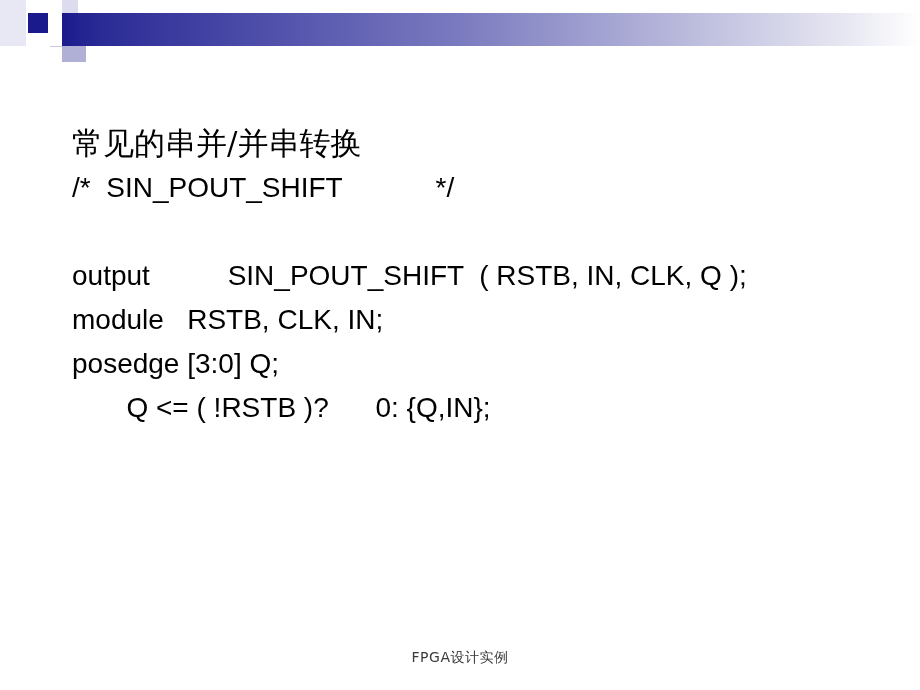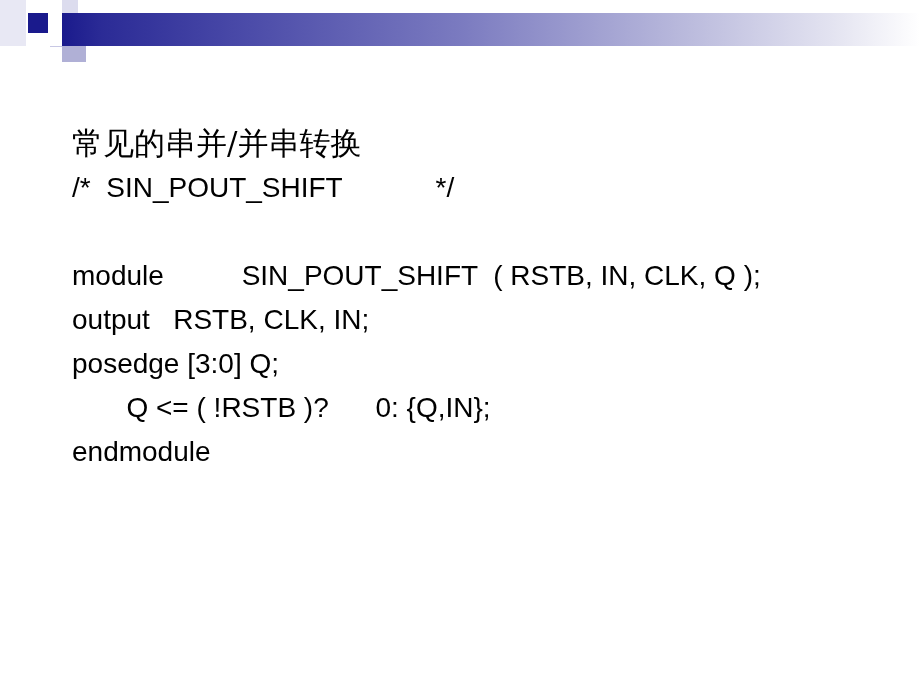--- a/index.html
+++ b/index.html
@@ -120,21 +120,23 @@
     <div class="sq sq-d"></div>
     <div class="sq sq-e"></div>
     <div class="sq sq-h"></div>
     <div class="sq sq-o"></div>
   </div>
 
   <div class="content">
     <div class="line line-cn">常见的串并/并串转换</div>
     <div class="line">/*  SIN_POUT_SHIFT            */</div>
     <div class="line-blank"></div>
-    <div class="line">module          SIN_POUT_SHIFT  ( RSTB, IN, CLK, Q );</div>
-    <div class="line">output   RSTB, CLK, IN;</div>
+    <div class="line">output          SIN_POUT_SHIFT  ( RSTB, IN, CLK, Q );</div>
+    <div class="line">module   RSTB, CLK, IN;</div>
     <div class="line">posedge [3:0] Q;</div>
     <div class="line">       Q &lt;= ( !RSTB )?      0: {Q,IN};</div>
-    <div class="line">endmodule</div>
   </div>
 
+  <div class="footer">
+    <span class="footer-text">FPGA设计实例</span>
+  </div>
 
 </div>
 
 </body></html>

